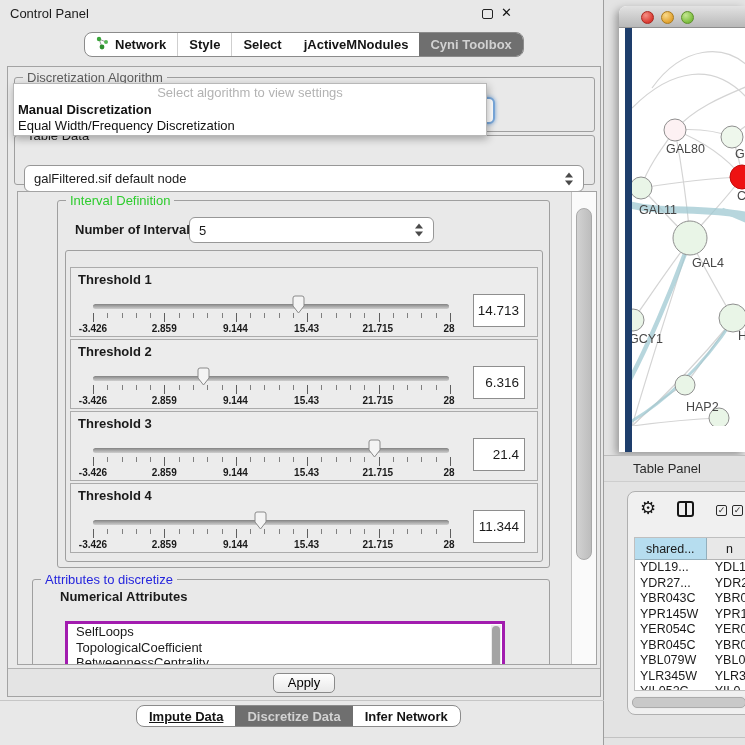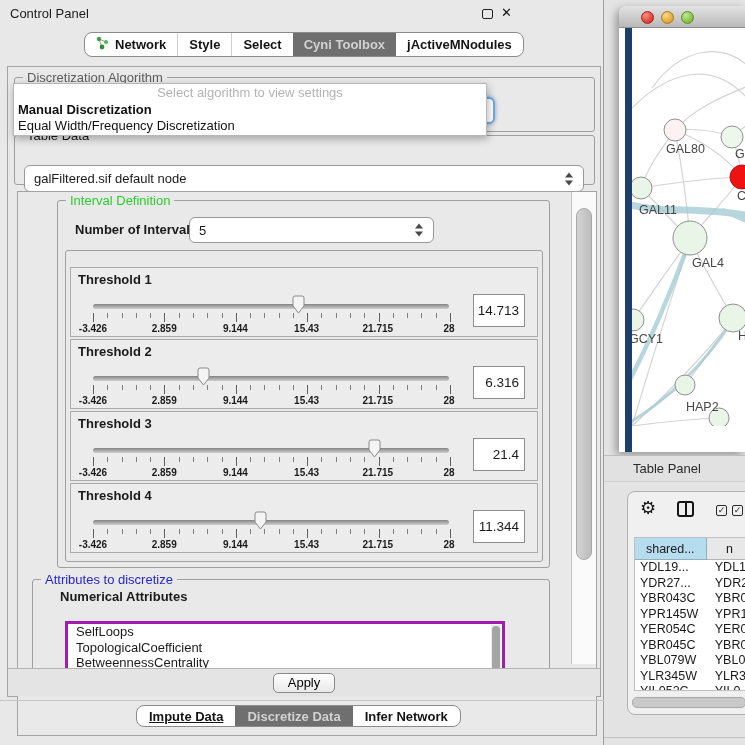--- a/index.html
+++ b/index.html
@@ -36,21 +36,21 @@
   .arr-up{position:absolute;left:0;top:0;width:0;height:0;border-left:4.5px solid transparent;border-right:4.5px solid transparent;border-bottom:5px solid #4a4a4a;}
   .arr-dn{position:absolute;left:0;bottom:0;width:0;height:0;border-left:4.5px solid transparent;border-right:4.5px solid transparent;border-top:5px solid #4a4a4a;}
 
   .focus-combo{position:absolute;background:#fff;border:2px solid #78a7da;border-radius:6px;box-shadow:0 0 4px #6ea0d8;z-index:5;}
   .popup{position:absolute;left:5px;top:16px;width:474px;height:53px;background:#fff;border:1px solid #b8b8b8;
          box-shadow:1px 3px 8px rgba(0,0,0,.30);z-index:20;}
   .p-prompt{height:18px;line-height:18px;text-align:center;color:#b3b3b3;font-size:13px;}
   .p-opt{height:16px;line-height:16px;padding-left:4px;font-size:13px;color:#111;}
   .p-opt.bold{font-weight:bold;}
 
-  .scrollpane{position:absolute;left:9px;top:124px;width:580px;height:545px;border:1px solid #a3a3a3;background:#e9e9e9;overflow:hidden;}
+  .scrollpane{position:absolute;left:9px;top:124px;width:580px;height:474px;border:1px solid #a3a3a3;background:#e9e9e9;overflow:hidden;}
   .vtrack{position:absolute;left:553px;top:0;width:27px;height:472px;background:#fafafa;border-left:1px solid #c2c2c2;}
   .vthumb{position:absolute;left:4px;top:16px;width:16px;height:352px;border-radius:8px;background:linear-gradient(to right,#d2d2d2,#bdbdbd);border:1px solid #a9a9a9;}
 
   .tpanel{position:absolute;left:4px;width:468px;height:70px;background:#ececec;border:1px solid #ababab;}
   .tlabel{position:absolute;left:7px;top:4px;font-weight:bold;font-size:13px;}
   .track{position:absolute;left:22px;top:36px;width:356px;height:5px;border-radius:3px;background:linear-gradient(#939393,#cfcfcf);border-top:1px solid #8a8a8a;}
   .thumb{position:absolute;top:27px;width:15px;height:19px;}
   .ticks-minor{position:absolute;left:22px;top:45px;width:358px;height:5px;
        background:repeating-linear-gradient(to right,#7f7f7f 0 1px,transparent 1px 14.28px);}
   .ticks-major{position:absolute;left:22px;top:45px;width:358px;height:9px;
@@ -127,25 +127,25 @@
           </svg>
         </span>
         <span>Network</span>
       </div>
       <div class="tab sep">
           <span>Style</span>
         </div>
       <div class="tab sep">
           <span>Select</span>
         </div>
+      <div class="tab">
+          <span>jActiveMNodules</span>
+        </div>
       <div class="tab sel">
           <span>Cyni Toolbox</span>
-        </div>
-      <div class="tab">
-          <span>jActiveMNodules</span>
         </div>
     </div>
 
     <div class="outer-panel">
 
       <div class="group" style="left:6px;top:10px;width:581px;height:55px;">
         <span class="gtitle t-gray">Discretization Algorithm</span>
       </div>
 
       <div class="focus-combo" style="left:17px;top:30px;width:470px;height:27px;"></div>

